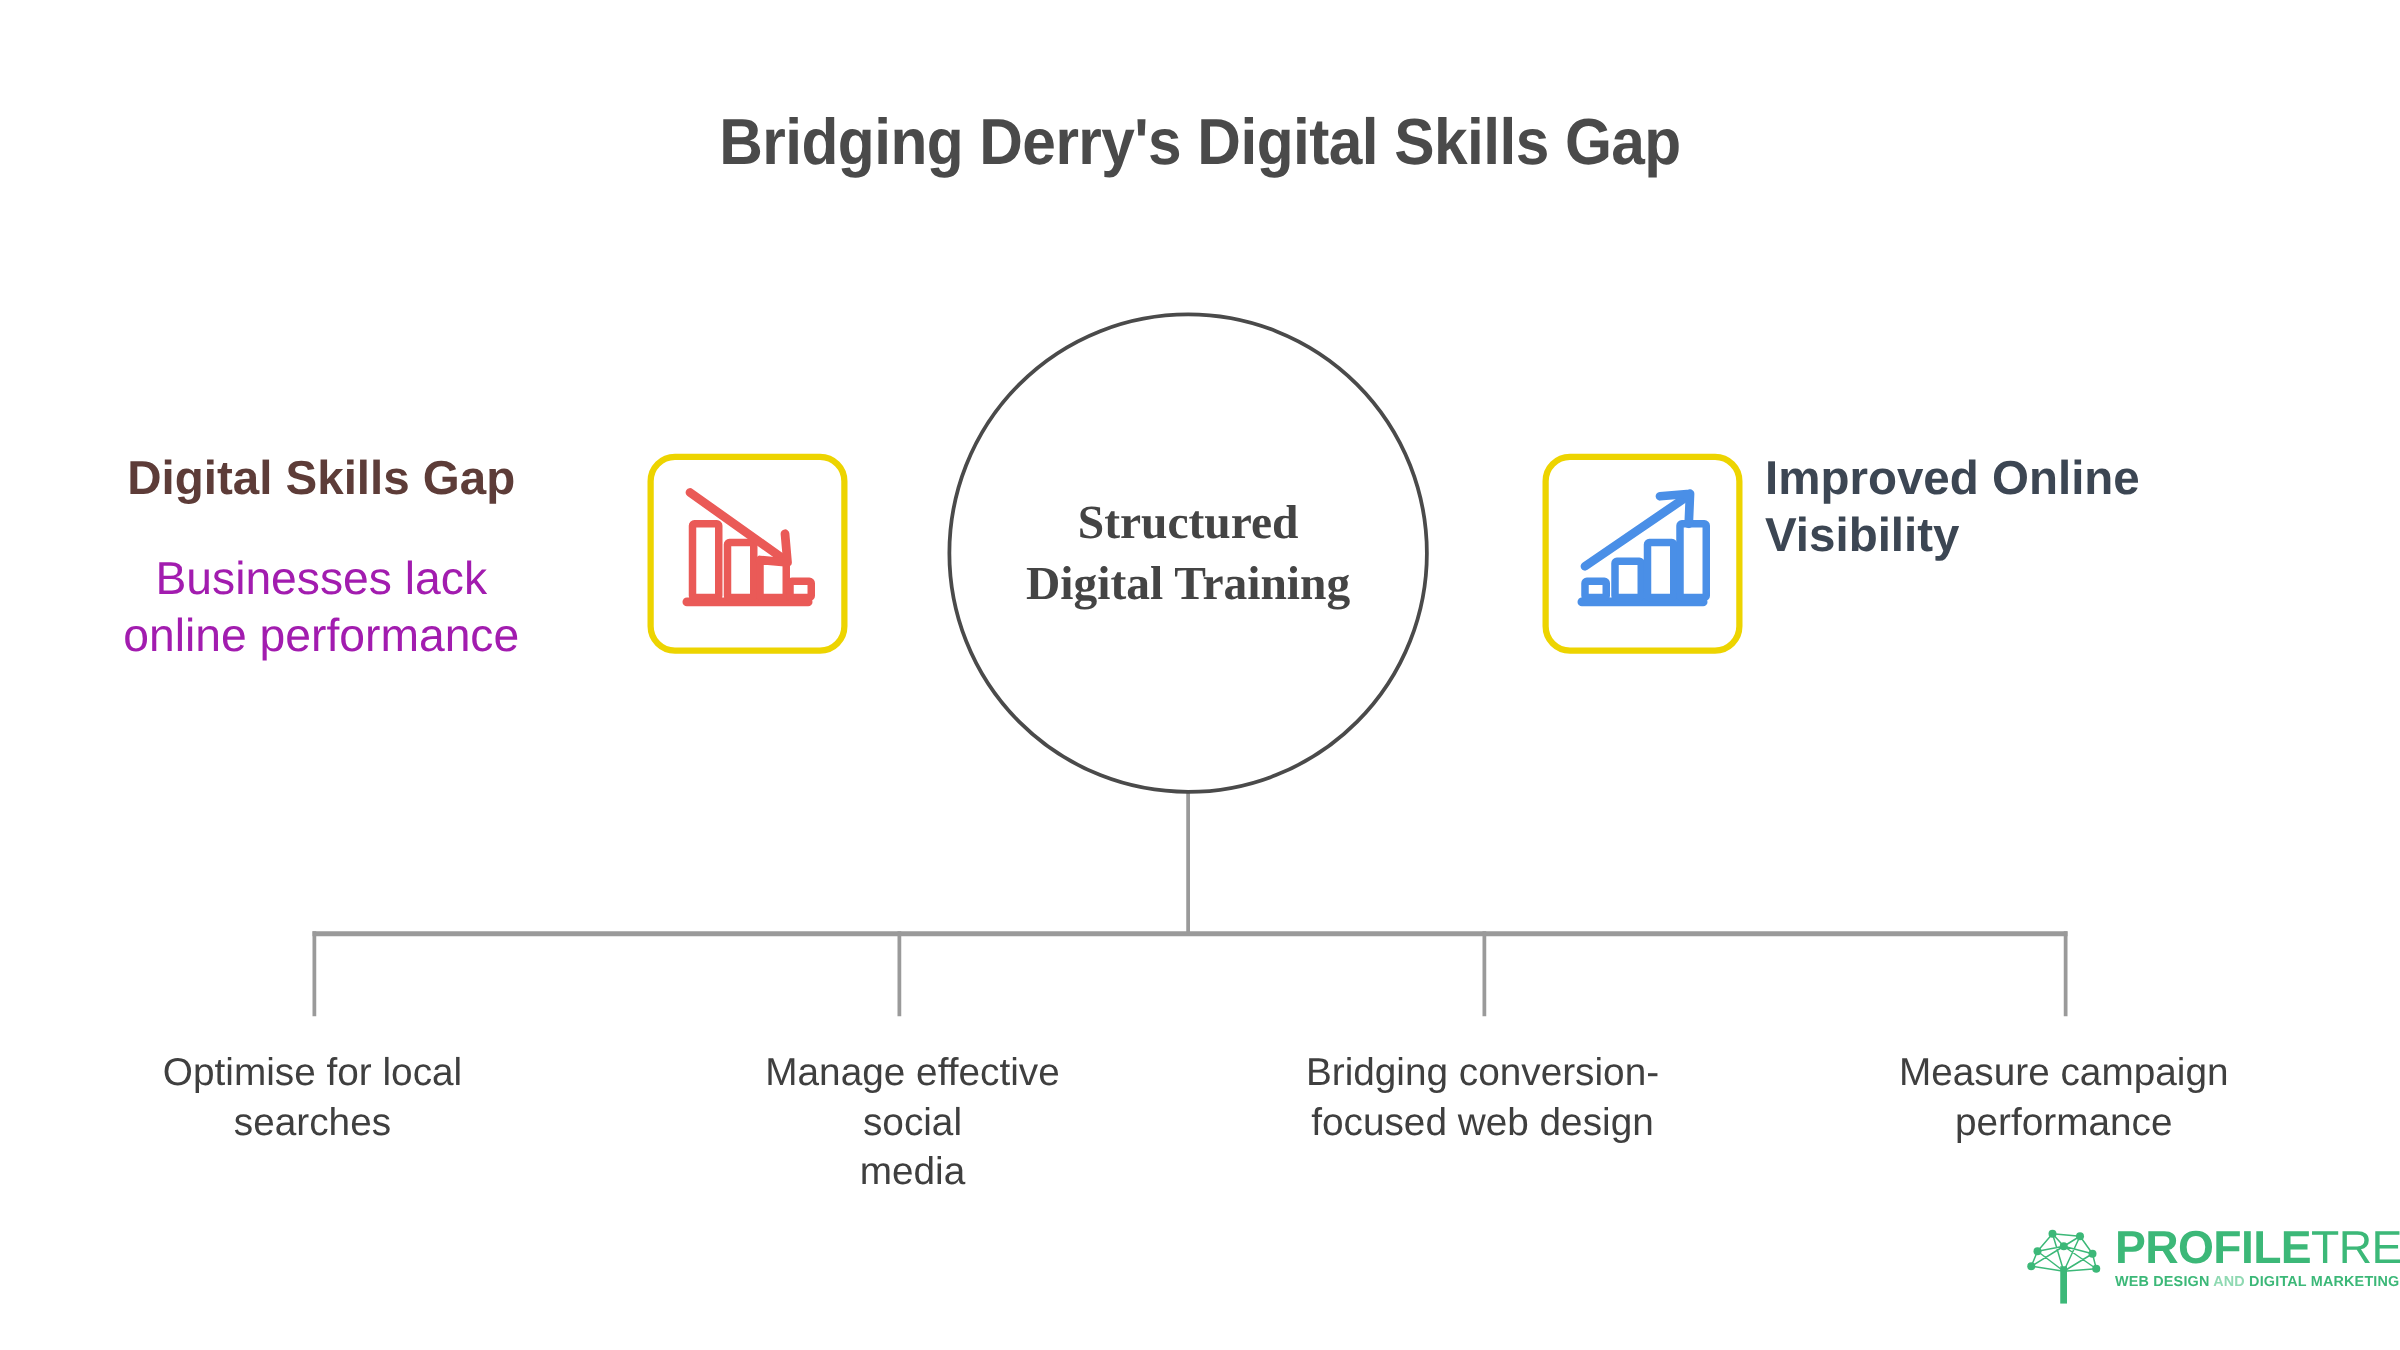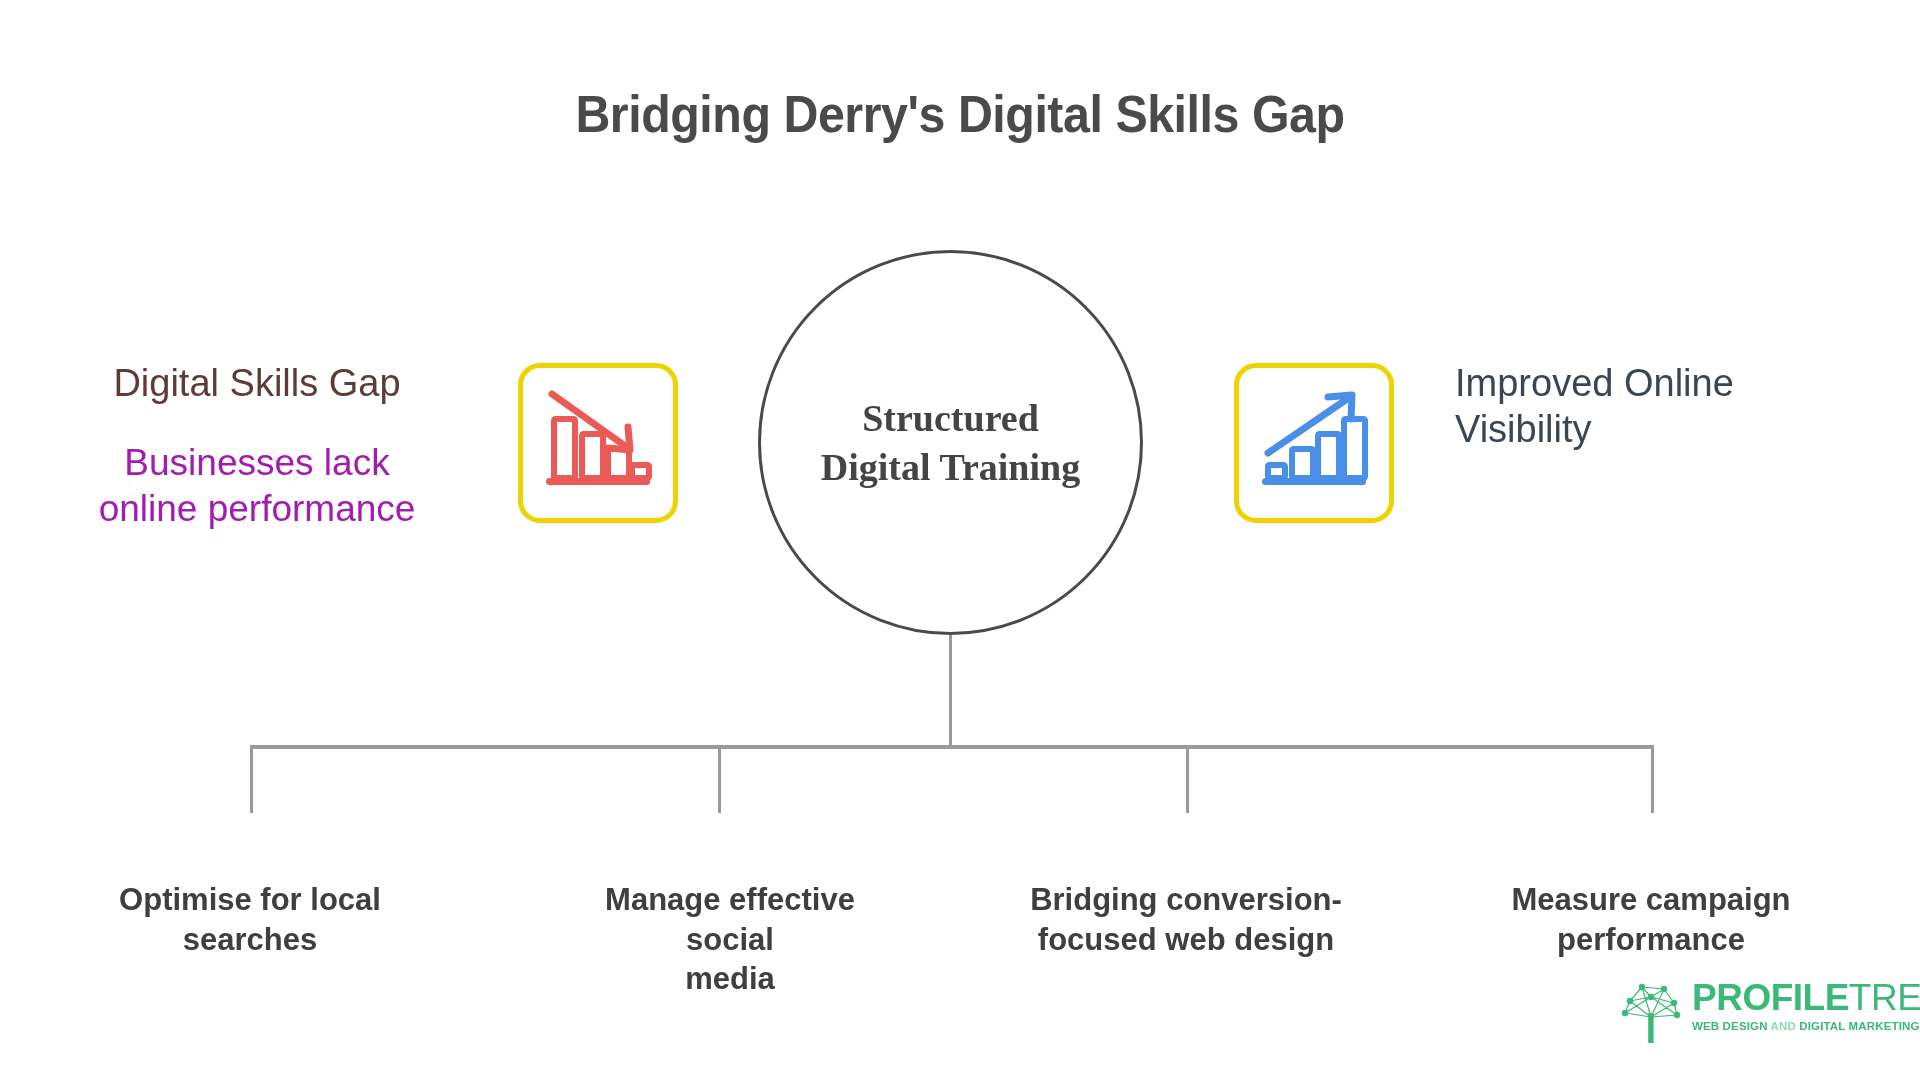--- a/index.html
+++ b/index.html
@@ -44,30 +44,30 @@
   .side-block {
     position: absolute;
     text-align: center;
   }
   .side-block.left {
     left: 62px;
     top: 360px;
     width: 390px;
   }
   .side-block.right {
-    left: 1455px;
+    left: 1412px;
     top: 360px;
     width: 390px;
     text-align: left;
   }
   .side-heading {
     font-size: 38px;
     line-height: 1.22;
     margin: 0 0 34px 0;
-    font-weight: normal;
+    font-weight: bold;
   }
   .side-heading.left-h {
     color: #5d3c38;
   }
   .side-heading.right-h {
     color: #3c4653;
   }
   .side-body {
     font-size: 37px;
     line-height: 1.24;
@@ -142,27 +142,26 @@
     top: 745px;
     width: 3px;
     height: 68px;
     background: #9a9a9a;
     z-index: 1;
   }
 
   
   .bottom-label {
     position: absolute;
-    top: 880px;
+    top: 838px;
     width: 300px;
     text-align: center;
     font-size: 31px;
     line-height: 1.28;
     color: #3f3f3f;
-    font-weight: bold;
   }
 
   
   .logo {
     position: absolute;
     left: 1620px;
     top: 975px;
     display: flex;
     align-items: flex-start;
     gap: 10px;

